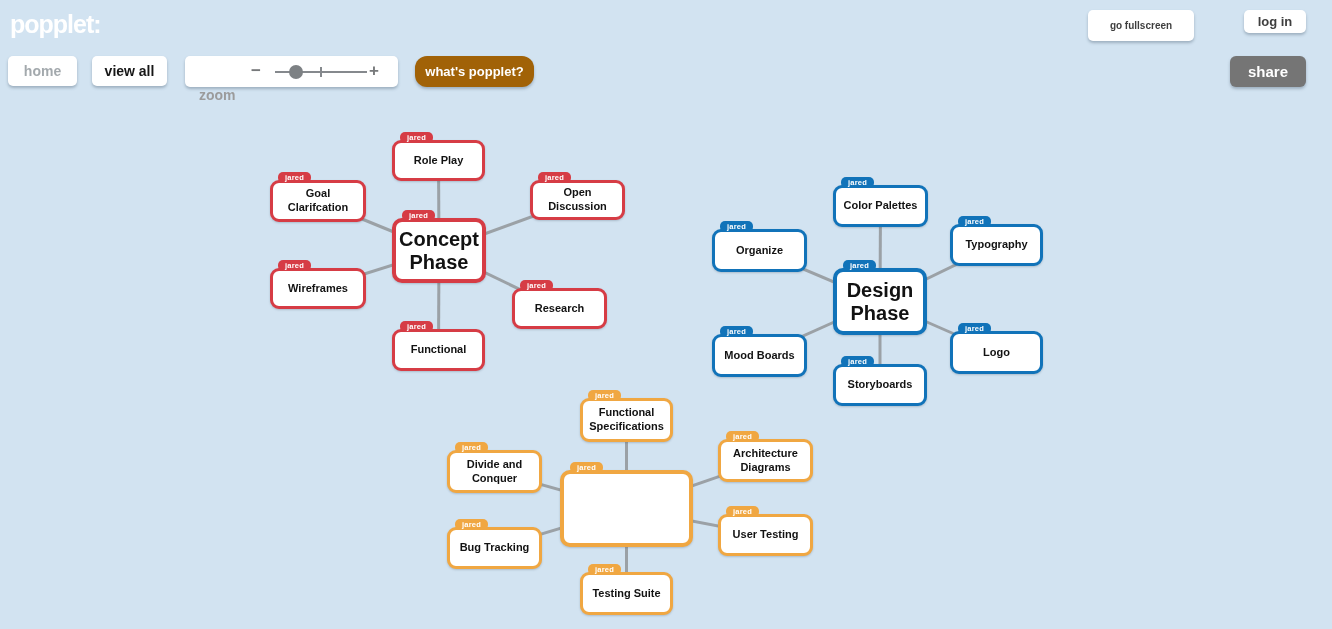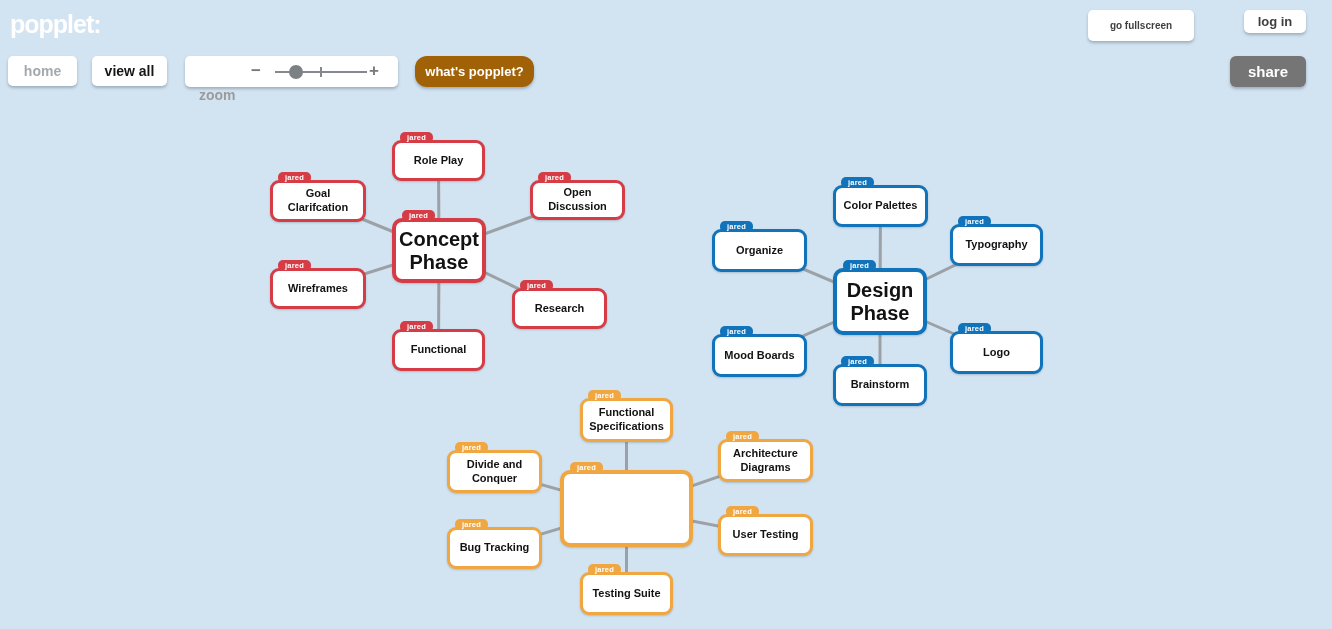--- a/index.html
+++ b/index.html
@@ -169,21 +169,21 @@
       <div class="node" style="left: 712px; top: 334px; width: 95px; height: 43px; border-color: rgb(17, 115, 185);">
         <span class="tag" style="background: rgb(17, 115, 185);">jared</span>
         <span class="nlabel">Mood Boards</span>
       </div>
       <div class="node" style="left: 950px; top: 331px; width: 93px; height: 43px; border-color: rgb(17, 115, 185);">
         <span class="tag" style="background: rgb(17, 115, 185);">jared</span>
         <span class="nlabel">Logo</span>
       </div>
       <div class="node" style="left: 833px; top: 364px; width: 94px; height: 42px; border-color: rgb(17, 115, 185);">
         <span class="tag" style="background: rgb(17, 115, 185);">jared</span>
-        <span class="nlabel">Brainstorm</span>
+        <span class="nlabel">Storyboards</span>
       </div>
       <div class="node center" style="left: 560px; top: 470px; width: 133px; height: 77px; border-color: rgb(240, 167, 66); font-size: 22px;">
         <span class="tag" style="background: rgb(240, 167, 66);">jared</span>
       </div>
       <div class="node" style="left: 580px; top: 398px; width: 93px; height: 44px; border-color: rgb(240, 167, 66);">
         <span class="tag" style="background: rgb(240, 167, 66);">jared</span>
         <span class="nlabel">Functional Specifications</span>
       </div>
       <div class="node" style="left: 447px; top: 450px; width: 95px; height: 43px; border-color: rgb(240, 167, 66);">
         <span class="tag" style="background: rgb(240, 167, 66);">jared</span>

